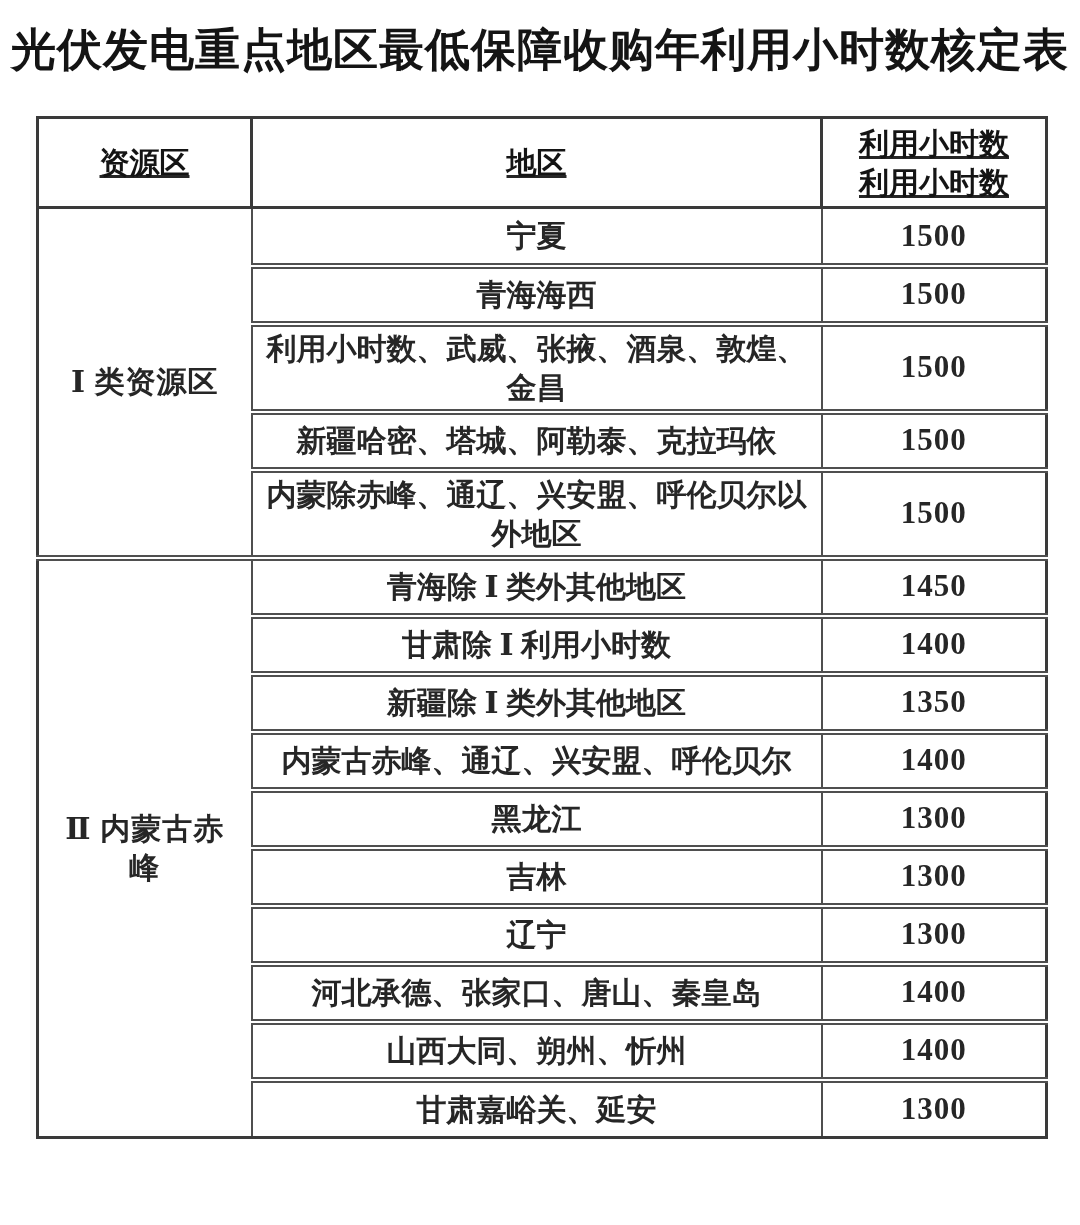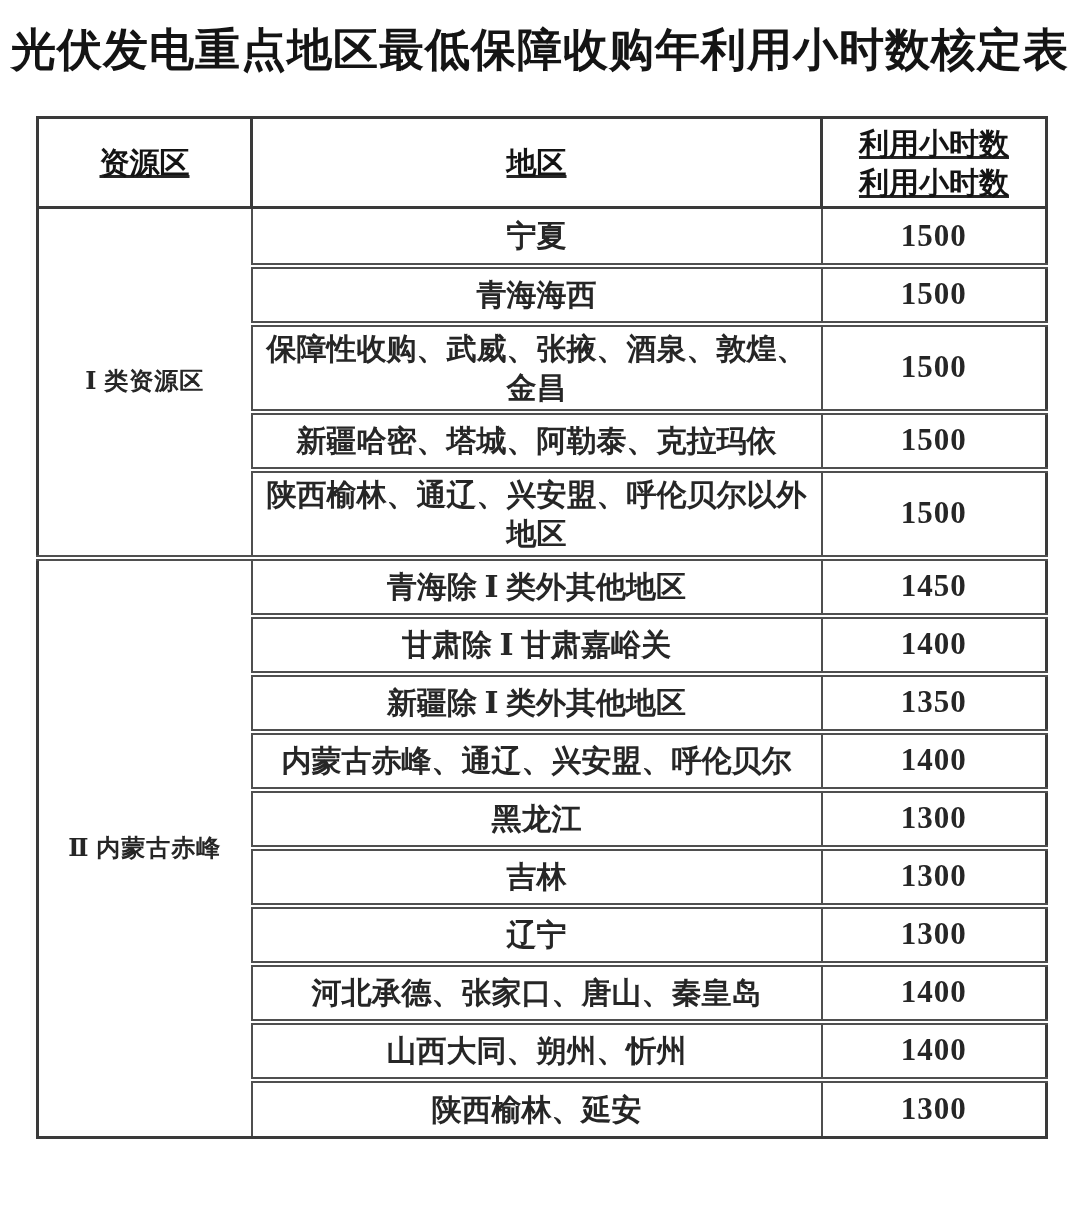--- a/index.html
+++ b/index.html
@@ -49,21 +49,21 @@
   .hours-table thead tr { height: 90px; text-decoration: underline; }
   .hours-table tr.r-n { height: 58px; }
   .hours-table tr.r-t { height: 84px; }
   .hours-table th {
     font-size: 30px;
     font-weight: 700;
     color: var(--c-title);
   }
   .hours-table th .hdr-line { display: block; }
   td.zone-cell {
-    font-size: 24px;
+    font-size: 30px;
     font-weight: 600;
     letter-spacing: 1px;
   }
   td.region-cell {
     font-size: 30px;
     font-weight: 600;
     margin-left: 36px;
   }
   td.hours-cell {
     font-family: "Liberation Serif", "DejaVu Serif", serif;
@@ -98,39 +98,39 @@
     <tr class="r-n first-body-row">
       <td class="zone-cell" rowspan="5">Ⅰ 类资源区</td>
       <td class="region-cell">宁夏</td>
       <td class="hours-cell">1500</td>
     </tr>
     <tr class="r-n">
       <td class="region-cell">青海海西</td>
       <td class="hours-cell">1500</td>
     </tr>
     <tr class="r-t">
-      <td class="region-cell">保障性收购、武威、张掖、酒泉、敦煌、金昌</td>
+      <td class="region-cell">利用小时数、武威、张掖、酒泉、敦煌、金昌</td>
       <td class="hours-cell">1500</td>
     </tr>
     <tr class="r-n">
       <td class="region-cell">新疆哈密、塔城、阿勒泰、克拉玛依</td>
       <td class="hours-cell">1500</td>
     </tr>
     <tr class="r-t">
-      <td class="region-cell">陕西榆林、通辽、兴安盟、呼伦贝尔以外地区</td>
+      <td class="region-cell">内蒙除赤峰、通辽、兴安盟、呼伦贝尔以外地区</td>
       <td class="hours-cell">1500</td>
     </tr>
 
     <tr class="r-n">
       <td class="zone-cell" rowspan="10">Ⅱ 内蒙古赤峰</td>
       <td class="region-cell">青海除 Ⅰ 类外其他地区</td>
       <td class="hours-cell">1450</td>
     </tr>
     <tr class="r-n">
-      <td class="region-cell">甘肃除 Ⅰ 甘肃嘉峪关</td>
+      <td class="region-cell">甘肃除 Ⅰ 利用小时数</td>
       <td class="hours-cell">1400</td>
     </tr>
     <tr class="r-n">
       <td class="region-cell">新疆除 Ⅰ 类外其他地区</td>
       <td class="hours-cell">1350</td>
     </tr>
     <tr class="r-n">
       <td class="region-cell">内蒙古赤峰、通辽、兴安盟、呼伦贝尔</td>
       <td class="hours-cell">1400</td>
     </tr>
@@ -148,17 +148,17 @@
     </tr>
     <tr class="r-n">
       <td class="region-cell">河北承德、张家口、唐山、秦皇岛</td>
       <td class="hours-cell">1400</td>
     </tr>
     <tr class="r-n">
       <td class="region-cell">山西大同、朔州、忻州</td>
       <td class="hours-cell">1400</td>
     </tr>
     <tr class="r-n">
-      <td class="region-cell">陕西榆林、延安</td>
+      <td class="region-cell">甘肃嘉峪关、延安</td>
       <td class="hours-cell">1300</td>
     </tr>
   </tbody>
 </table>
 
 </body></html>

